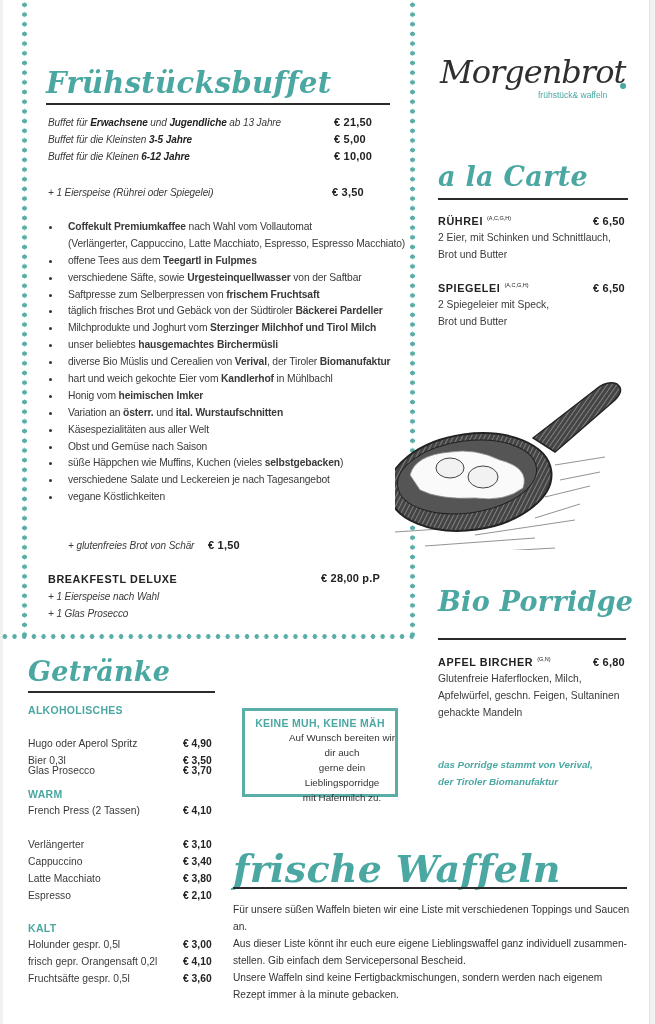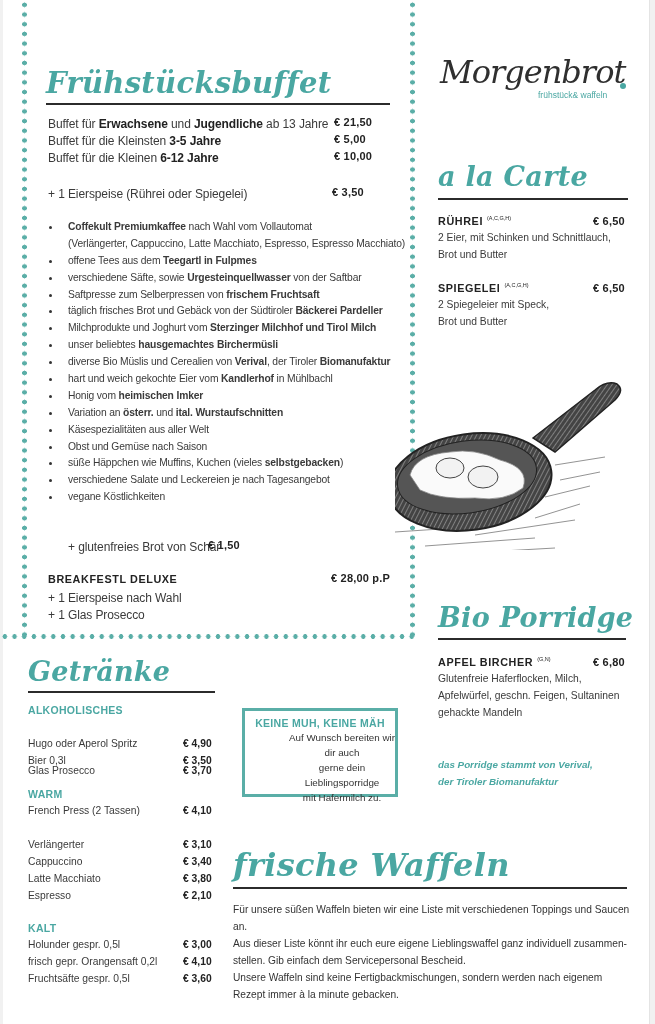--- a/index.html
+++ b/index.html
@@ -9,21 +9,21 @@
   .page-edge { position: absolute; left: 649px; top: 0; width: 6px; height: 1024px; background: #f1f1f1; border-left: 1px solid #e4e4e4; }
   .page-edge-left { position: absolute; left: 0; top: 0; width: 3px; height: 1024px; background: #f1f1f1; }
 
   
   .dots-v { position: absolute; width: 5px; background-image: radial-gradient(circle, #5aaea7 2.2px, transparent 2.6px); background-size: 5px 9.7px; background-repeat: repeat-y; }
   .dots-h { position: absolute; height: 5px; background-image: radial-gradient(circle, #5aaea7 2.2px, transparent 2.6px); background-size: 9.7px 5px; background-repeat: repeat-x; }
 
   .script-title { position: absolute; font-family: "DejaVu Serif", serif; font-style: italic; font-weight: bold; color: #4aa7a2; letter-spacing: 0.3px; white-space: nowrap; }
   .rule { position: absolute; height: 2px; background: #2b2b2b; }
 
-  .txt { position: absolute; font-family: "Liberation Sans", sans-serif; font-size: 12px; color: #3a3a3a; white-space: nowrap; transform-origin: left top; letter-spacing: -0.1px; }
+  .txt { position: absolute; font-family: "Liberation Sans", sans-serif; font-size: 10px; color: #3a3a3a; white-space: nowrap; transform-origin: left top; letter-spacing: -0.1px; font-style: italic; }
   .txt b, .b { font-weight: bold; color: #222; }
   .price { position: absolute; font-size: 11px; font-weight: bold; color: #222; white-space: nowrap; letter-spacing: 0.2px; }
   .bullet-list { position: absolute; left: 48px; top: 219px; width: 360px; list-style: none; }
   .bullet-list li { position: relative; height: 16.9px; line-height: 16.9px; padding-left: 20px; font-size: 10.3px; color: #3a3a3a; white-space: nowrap; letter-spacing: -0.15px; }
   .bullet-list li::before { content: ""; position: absolute; left: 1px; top: 7px; width: 3px; height: 3px; background: #333; border-radius: 50%; }
   .bullet-list li.cont { padding-left: 20px; }
   .bullet-list li.cont::before { display: none; }
 
   .sub-head { position: absolute; font-size: 10.5px; font-weight: bold; color: #4aa7a2; letter-spacing: 0.3px; }
   .item-title { position: absolute; font-size: 10.8px; font-weight: bold; color: #222; letter-spacing: 0.6px; white-space: nowrap; }
@@ -92,21 +92,21 @@
     <li><span>Obst und Gemüse nach Saison</span></li>
     <li><span>süße Häppchen wie Muffins, Kuchen (vieles  </span><b>selbstgebacken</b><span>)</span></li>
     <li><span>verschiedene Salate und Leckereien je nach Tagesangebot</span></li>
     <li><span>vegane Köstlichkeiten</span></li>
   </ul>
 
   <div class="txt" style="left:68px; top:540px;">+ glutenfreies Brot von Schär</div>
   <div class="price" style="left:208px; top:539px;">€ 1,50</div>
 
   <div class="item-title" style="left:48px; top:573px;">BREAKFESTL DELUXE</div>
-  <div class="price" style="left:331px; top:572px;">€ 28,00 p.P</div>
+  <div class="price" style="left:321px; top:572px;">€ 28,00 p.P</div>
   <div class="txt" style="left:48px; top:591px;">+ 1 Eierspeise nach Wahl</div>
   <div class="txt" style="left:48px; top:608px;">+ 1 Glas Prosecco</div>
 
   <div class="logo">
     <div class="logo-word">Morgenbrot</div>
     <div class="logo-dot"></div>
     <div class="logo-sub">frühstück&amp; waffeln</div>
   </div>
 
   <div class="script-title" style="left:438px; top:161px; font-size:27px;">a la Carte</div>
@@ -149,21 +149,21 @@
 
     <ellipse cx="75" cy="102" rx="82" ry="48" fill="url(#hatch)" stroke="#222" stroke-width="2" transform="rotate(-8 75 102)"></ellipse>
     <ellipse cx="72" cy="97" rx="70" ry="36" fill="#555" stroke="#222" stroke-width="1" transform="rotate(-8 72 97)"></ellipse>
 
     <path d="M15 95 Q20 75 55 72 Q80 68 105 80 Q135 88 128 108 Q110 122 80 118 Q45 120 25 110 Z" fill="#fafafa" stroke="#888" stroke-width="0.8"></path>
 
     <ellipse cx="55" cy="88" rx="14" ry="10" fill="#f2f2f2" stroke="#444" stroke-width="1"></ellipse>
     <ellipse cx="88" cy="97" rx="15" ry="11" fill="#f2f2f2" stroke="#444" stroke-width="1"></ellipse>
   </svg>
 
-  <div class="script-title" style="left:438px; top:602px; font-size:27px;">Bio Porridge</div>
+  <div class="script-title" style="left:438px; top:586px; font-size:27px;">Bio Porridge</div>
   <div class="rule" style="left:438px; top:638px; width:188px;"></div>
 
   <div class="item-title" style="left:438px; top:656px;"><span>APFEL BIRCHER</span><sup>(G,N)</sup></div>
   <div class="price" style="left:593px; top:656px;">€ 6,80</div>
   <div class="desc" style="left:438px; top:670px;">
       <div>Glutenfreie Haferflocken, Milch,</div>
       <div>Apfelwürfel, geschn. Feigen, Sultaninen</div>
       <div>gehackte Mandeln</div>
     </div>
 
@@ -227,21 +227,21 @@
     </div>
   <div class="drink-row" style="top:954px;">
       <span class="dname">frisch gepr. Orangensaft 0,2l</span>
       <span class="dprice">€ 4,10</span>
     </div>
   <div class="drink-row" style="top:971px;">
       <span class="dname">Fruchtsäfte gespr. 0,5l</span>
       <span class="dprice">€ 3,60</span>
     </div>
 
-  <div class="script-title" style="left:233px; top:846px; font-size:32px;">frische Waffeln</div>
+  <div class="script-title" style="left:233px; top:846px; font-size:38px;">frische Waffeln</div>
   <div class="rule" style="left:233px; top:887px; width:394px;"></div>
   <div class="waffle-text">
     <div>Für unsere süßen Waffeln bieten wir eine Liste mit verschiedenen Toppings und Saucen an.</div>
     <div>Aus dieser Liste könnt ihr euch eure eigene Lieblingswaffel ganz individuell zusammen-</div>
     <div>stellen. Gib einfach dem Servicepersonal Bescheid.</div>
     <div>Unsere Waffeln sind keine Fertigbackmischungen, sondern werden nach eigenem</div>
     <div>Rezept immer à la minute gebacken.</div>
   </div>
 </div>
 

